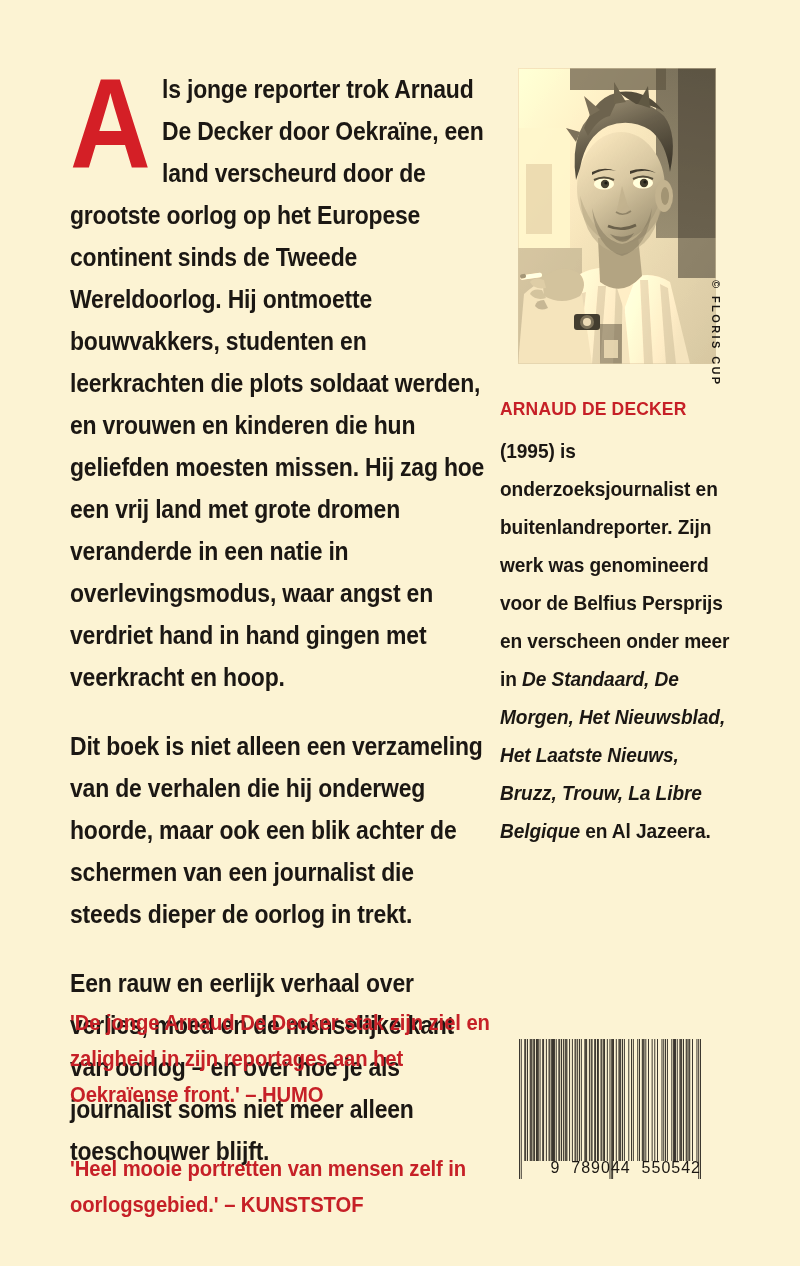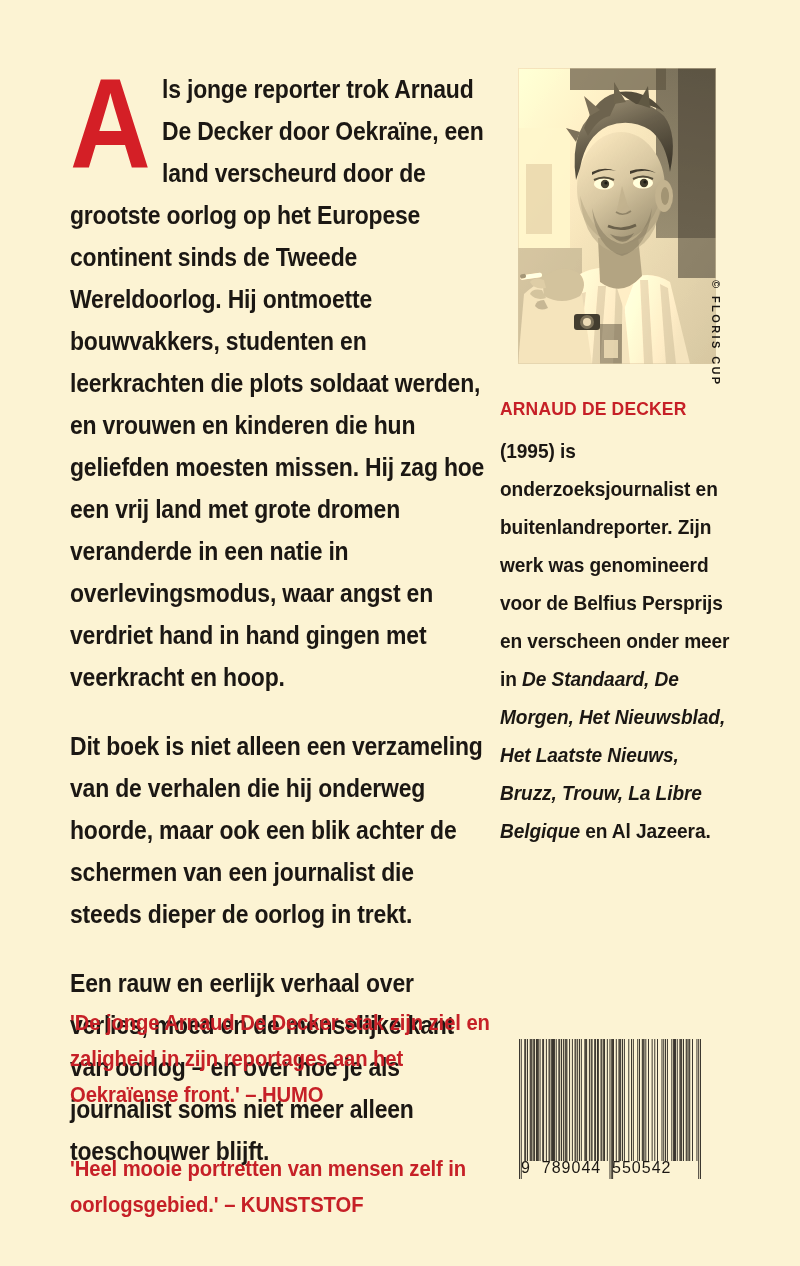--- a/index.html
+++ b/index.html
@@ -165,20 +165,21 @@
     height: 140px;
   }
   .barcode-digits {
     font-family: "Liberation Sans", sans-serif;
     font-size: 16px;
     letter-spacing: 1px;
     color: #1b1713;
     margin-top: -20px;
     padding-left: 2px;
     white-space: pre;
+    text-align: right;
   }
 </style>
 </head>
 <body>
 
 <div class="cover">
 
   <div class="blurb-col">
     <p class="blurb-p"><span class="dropcap">A</span><span>ls jonge reporter trok Arnaud De Decker door Oekraïne, een land verscheurd door de grootste oorlog op het Europese continent sinds de Tweede Wereldoorlog. Hij ontmoette bouwvakkers, studenten en leerkrachten die plots soldaat werden, en vrouwen en kinderen die hun geliefden moesten missen. Hij zag hoe een vrij land met grote dromen veranderde in een natie in overlevingsmodus, waar angst en verdriet hand in hand gingen met veerkracht en hoop.</span></p>
     <p class="blurb-p">Dit boek is niet alleen een verzameling van de verhalen die hij onderweg hoorde, maar ook een blik achter de schermen van een journalist die steeds dieper de oorlog in trekt.</p>

